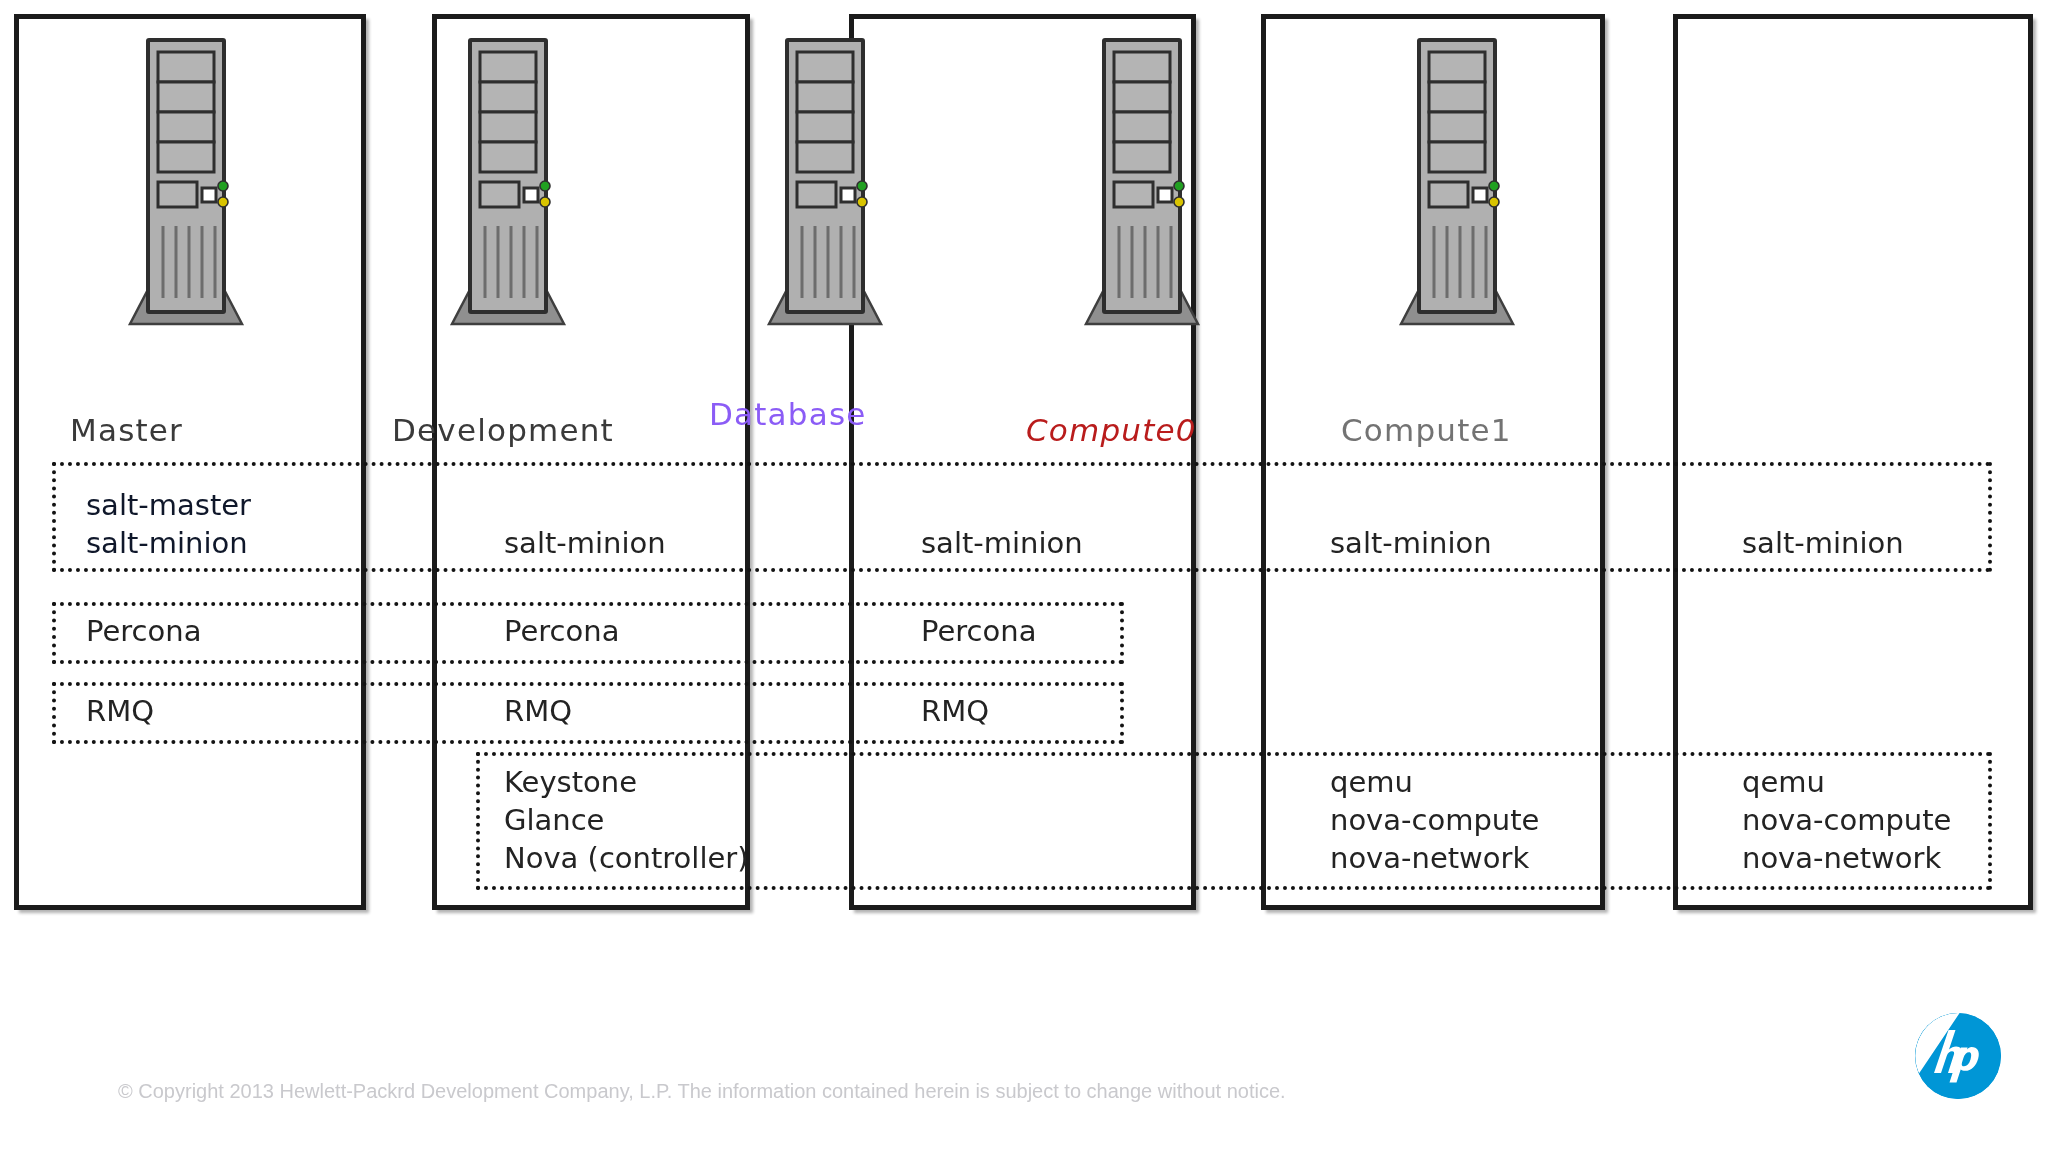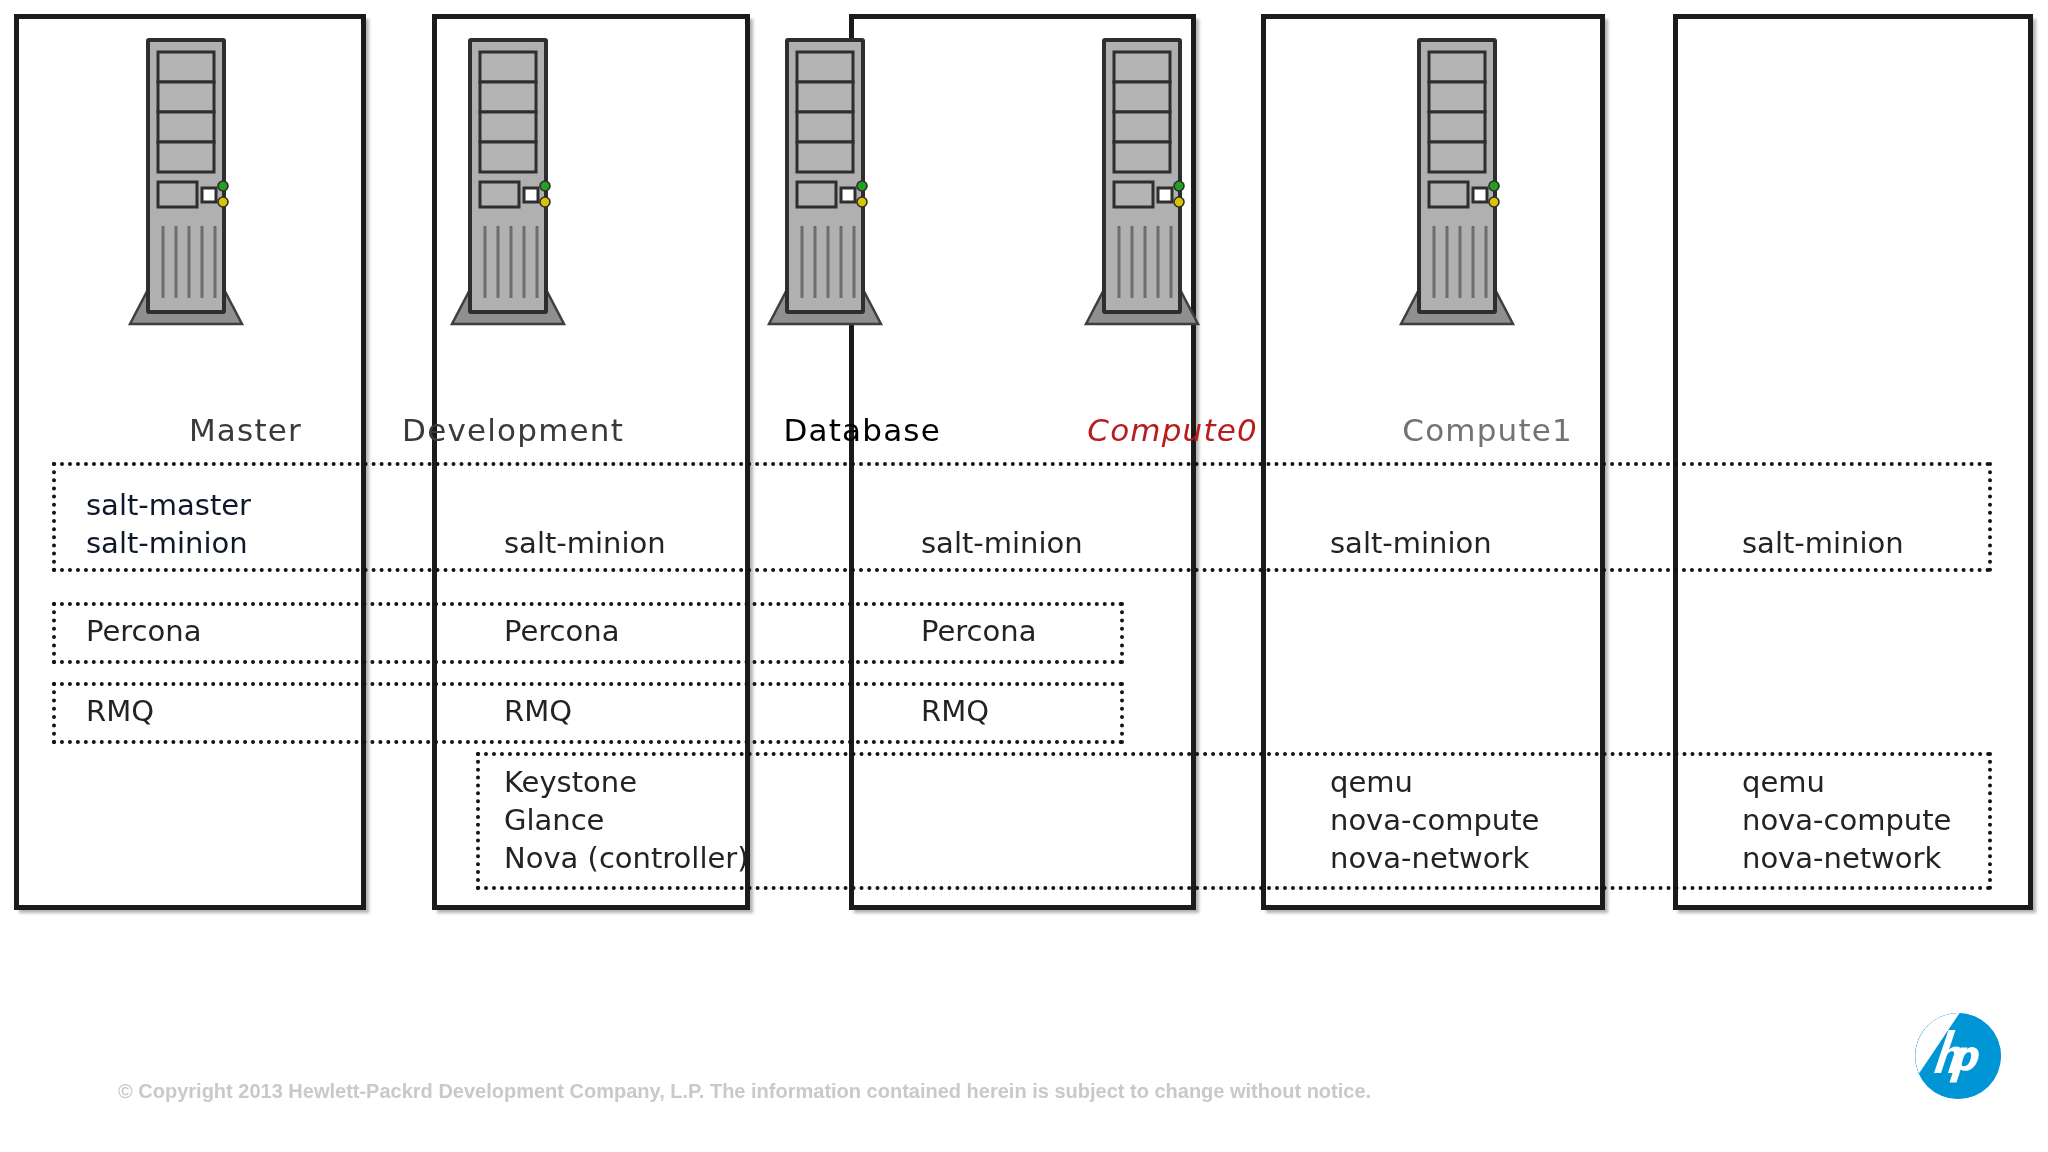--- a/index.html
+++ b/index.html
@@ -23,21 +23,21 @@
   .node-box {
     position: absolute;
     box-sizing: border-box;
     border: 5px solid #1b1b1b;
     background: transparent;
     box-shadow: 4px 4px 3px -1px rgba(0,0,0,0.30);
   }
 
   .node-label {
     position: absolute;
-    text-align: right;
+    text-align: left;
     font-size: 31px;
     color: #3a3a3a;
     letter-spacing: 1.2px;
     font-family: "DejaVu Sans", sans-serif;
     white-space: nowrap;
   }
 
   
   .tower {
     position: absolute;
@@ -168,21 +168,21 @@
 
     <g stroke="#6d6d6d" stroke-width="3">
       <line x1="53" y1="190" x2="53" y2="262"></line>
       <line x1="66" y1="190" x2="66" y2="262"></line>
       <line x1="79" y1="190" x2="79" y2="262"></line>
       <line x1="92" y1="190" x2="92" y2="262"></line>
       <line x1="105" y1="190" x2="105" y2="262"></line>
     </g>
   </svg>
       </div>
-      <div class="node-label" style="left: 709px; top: 412px; width: 232px; color: #000000;">Database</div>
+      <div class="node-label" style="left: 709px; top: 396px; width: 232px; color: #8b5cf6;">Database</div>
       <div class="node-box" style="left: 1261px; top: 14px; width: 344px; height: 896px; border-color: rgb(27, 27, 27);"></div>
       <div class="tower" style="left: 1066px; top: 36px;">
   <svg width="152" height="290" viewBox="0 0 152 290" aria-hidden="true">
 
     <polygon points="20,288 132,288 108,242 44,242" fill="#8f8f8f" stroke="#3f3f3f" stroke-width="2.5"></polygon>
 
     <rect x="38" y="4" width="76" height="272" rx="1" fill="#b0b0b0" stroke="#2e2e2e" stroke-width="4"></rect>
 
     <rect x="48" y="16" width="56" height="30" fill="#b4b4b4" stroke="#2e2e2e" stroke-width="3"></rect>
     <rect x="48" y="46" width="56" height="30" fill="#b4b4b4" stroke="#2e2e2e" stroke-width="3"></rect>
@@ -259,21 +259,21 @@
 Glance
 Nova (controller)</div>
       <div class="band-cell" style="left: 1330px; top: 763px; color: rgb(35, 35, 35);">qemu
 nova-compute
 nova-network</div>
       <div class="band-cell" style="left: 1742px; top: 763px; color: rgb(35, 35, 35);">qemu
 nova-compute
 nova-network</div>
     </div>
 
-  <div class="footer-text" id="footer-copyright" style="left: 118px; top: 1080px; font-weight: bold;">© Copyright 2013 Hewlett-Packrd Development Company, L.P.  The information contained herein is subject to change without notice.</div>
+  <div class="footer-text" id="footer-copyright" style="left: 118px; top: 1080px;">© Copyright 2013 Hewlett-Packrd Development Company, L.P.  The information contained herein is subject to change without notice.</div>
 
   <div class="hp-logo" id="hp-logo" style="left: 1915px; top: 1013px; background: rgb(0, 150, 214);">
     <svg width="86" height="86" viewBox="0 0 86 86" aria-hidden="true">
       <circle cx="43" cy="43" r="43" fill="#0096d6"></circle>
       <path d="M43 0 A43 43 0 0 0 6 64 L43 0 Z" fill="#ffffff" opacity="0"></path>
       <g fill="#ffffff">
 
         <path d="M33.5 17 L40.5 17 L34.0 36.5 C36.2 34.6 38.6 33.6 41.1 33.6
                  C45.6 33.6 47.6 36.4 46.1 41.1 L40.0 60.0 L33.0 60.0
                  L38.9 41.6 C39.6 39.3 38.9 38.2 37.0 38.2

